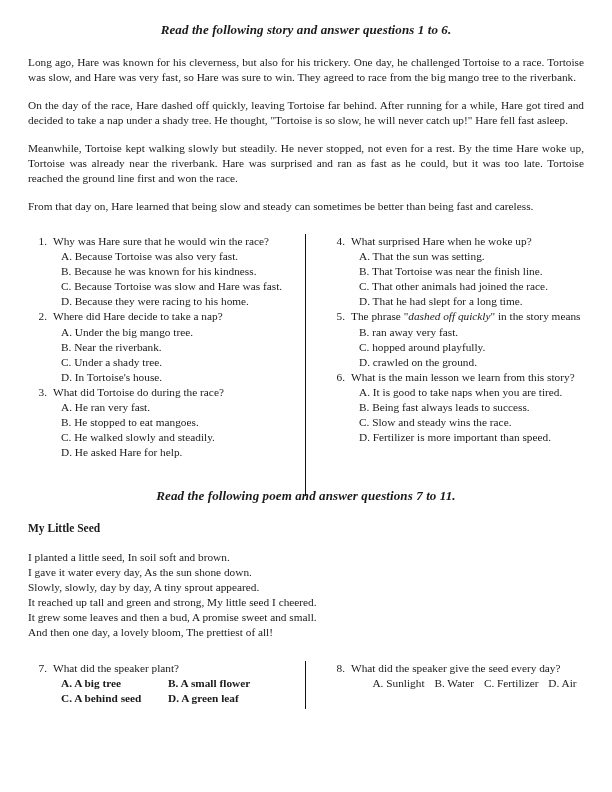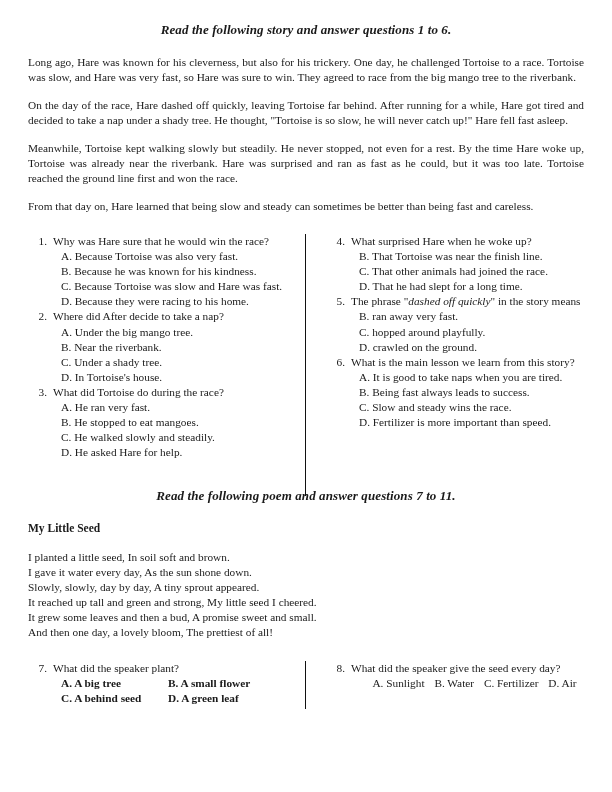--- a/index.html
+++ b/index.html
@@ -154,21 +154,21 @@
           <span class="qnum">1.</span>
           <span class="qtext">Why was Hare sure that he would win the race?</span>
           <span class="opt">A. Because Tortoise was also very fast.</span>
           <span class="opt">B. Because he was known for his kindness.</span>
           <span class="opt">C. Because Tortoise was slow and Hare was fast.</span>
           <span class="opt">D. Because they were racing to his home.</span>
         </li>
 
         <li>
           <span class="qnum">2.</span>
-          <span class="qtext">Where did After decide to take a nap?</span>
+          <span class="qtext">Where did Hare decide to take a nap?</span>
           <span class="opt">A. Under the big mango tree.</span>
           <span class="opt">B. Near the riverbank.</span>
           <span class="opt">C. Under a shady tree.</span>
           <span class="opt">D. In Tortoise's house.</span>
         </li>
 
         <li>
           <span class="qnum">3.</span>
           <span class="qtext">What did Tortoise do during the race?</span>
           <span class="opt">A. He ran very fast.</span>
@@ -179,20 +179,21 @@
 
       </ol>
     </div>
 
     <div class="col col-right">
       <ol class="qlist">
 
         <li>
           <span class="qnum">4.</span>
           <span class="qtext">What surprised Hare when he woke up?</span>
+          <span class="opt">A. That the sun was setting.</span>
           <span class="opt">B. That Tortoise was near the finish line.</span>
           <span class="opt">C. That other animals had joined the race.</span>
           <span class="opt">D. That he had slept for a long time.</span>
         </li>
 
         <li>
           <span class="qnum">5.</span>
           <span class="qtext"><span>The phrase "</span><em class="q-italic">dashed off quickly</em><span>" in the story means</span></span>
           <span class="opt">B. ran away very fast.</span>
           <span class="opt">C. hopped around playfully.</span>

